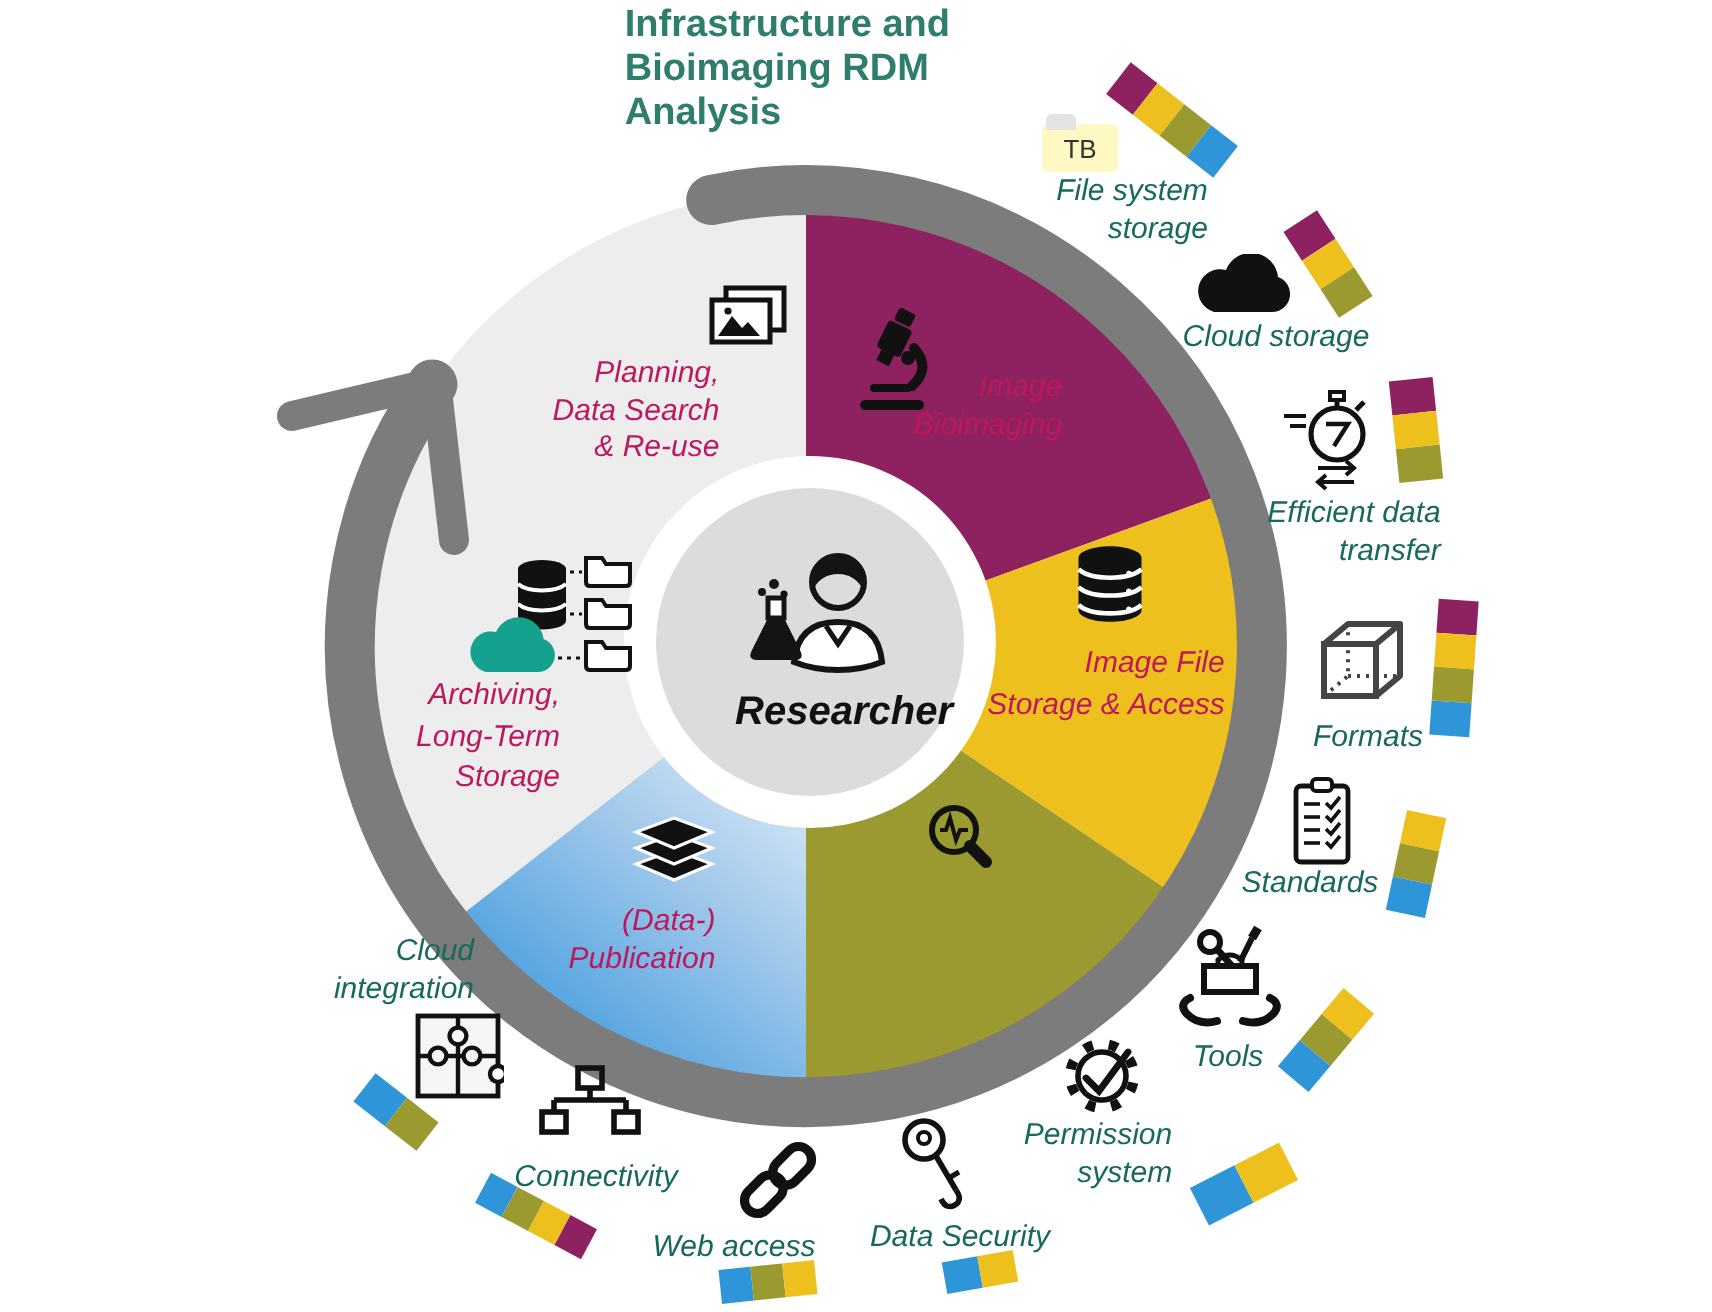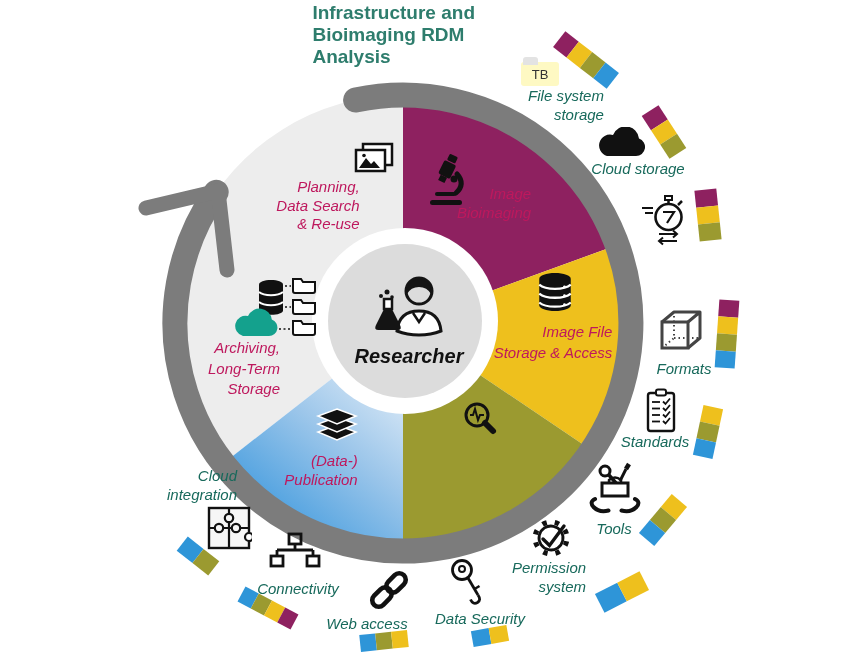--- a/index.html
+++ b/index.html
@@ -57,21 +57,21 @@
     <path d="M28 62 q2 -20 22 -20 q20 0 22 20 q-10 4 -22 4 q-12 0 -22 -4 z" fill="#ffffff" stroke="#141414" stroke-width="3"></path>
     <path d="M44 44 l6 9 l6 -9" fill="none" stroke="#141414" stroke-width="2.5"></path>
     <g transform="translate(2,30)">
       <rect x="13" y="0" width="8" height="10" fill="#ffffff" stroke="#141414" stroke-width="2.5"></rect>
       <path d="M13 10 L5 26 q-2.5 5 2.5 5 h19 q5 0 2.5 -5 L21 10 z" fill="#141414"></path>
       <circle cx="10" cy="-3" r="2" fill="#141414"></circle>
       <circle cx="16" cy="-7" r="2.5" fill="#141414"></circle>
       <circle cx="21" cy="-2" r="1.8" fill="#141414"></circle>
     </g>
   </svg>
-  <div class="abs researcher-label" style="left:409px;top:345px">Researcher</div>
+  <div class="abs researcher-label" style="left:422px;top:345px">Researcher</div>
 
   <svg class="icon" style="left:374px;top:160px" width="44" height="36" viewBox="0 0 44 36">
     <rect x="11" y="2" width="29" height="21" fill="#fff" stroke="#111" stroke-width="2.5"></rect>
     <rect x="4" y="8" width="29" height="21" fill="#fff" stroke="#111" stroke-width="2.5"></rect>
     <path d="M7 26 L14 16 L19 22 L22 19 L28 26 Z" fill="#111"></path>
     <circle cx="12" cy="13.5" r="1.8" fill="#111"></circle>
   </svg>
 
   <svg class="icon" style="left:448px;top:180px" width="50" height="54" viewBox="0 0 50 54">
     <g transform="rotate(26 24 18)" fill="#111">
@@ -239,20 +239,24 @@
     <circle cx="43" cy="32" r="4" fill="#fff" stroke="#111" stroke-width="2.2"></circle>
   </svg>
 
   <div class="abs outer-label" style="left:566px;top:86px">
     <div>File system</div>
     <div>storage</div>
   </div>
   <div class="abs outer-label" style="left:638px;top:159px">
     <div>Cloud storage</div>
   </div>
+  <div class="abs outer-label" style="left:677px;top:247px">
+    <div>Efficient data</div>
+    <div>transfer</div>
+  </div>
   <div class="abs outer-label" style="left:684px;top:359px">
     <div>Formats</div>
   </div>
   <div class="abs outer-label" style="left:655px;top:432px">
     <div>Standards</div>
   </div>
   <div class="abs outer-label" style="left:614px;top:519px">
     <div>Tools</div>
   </div>
   <div class="abs outer-label" style="left:549px;top:558px">

